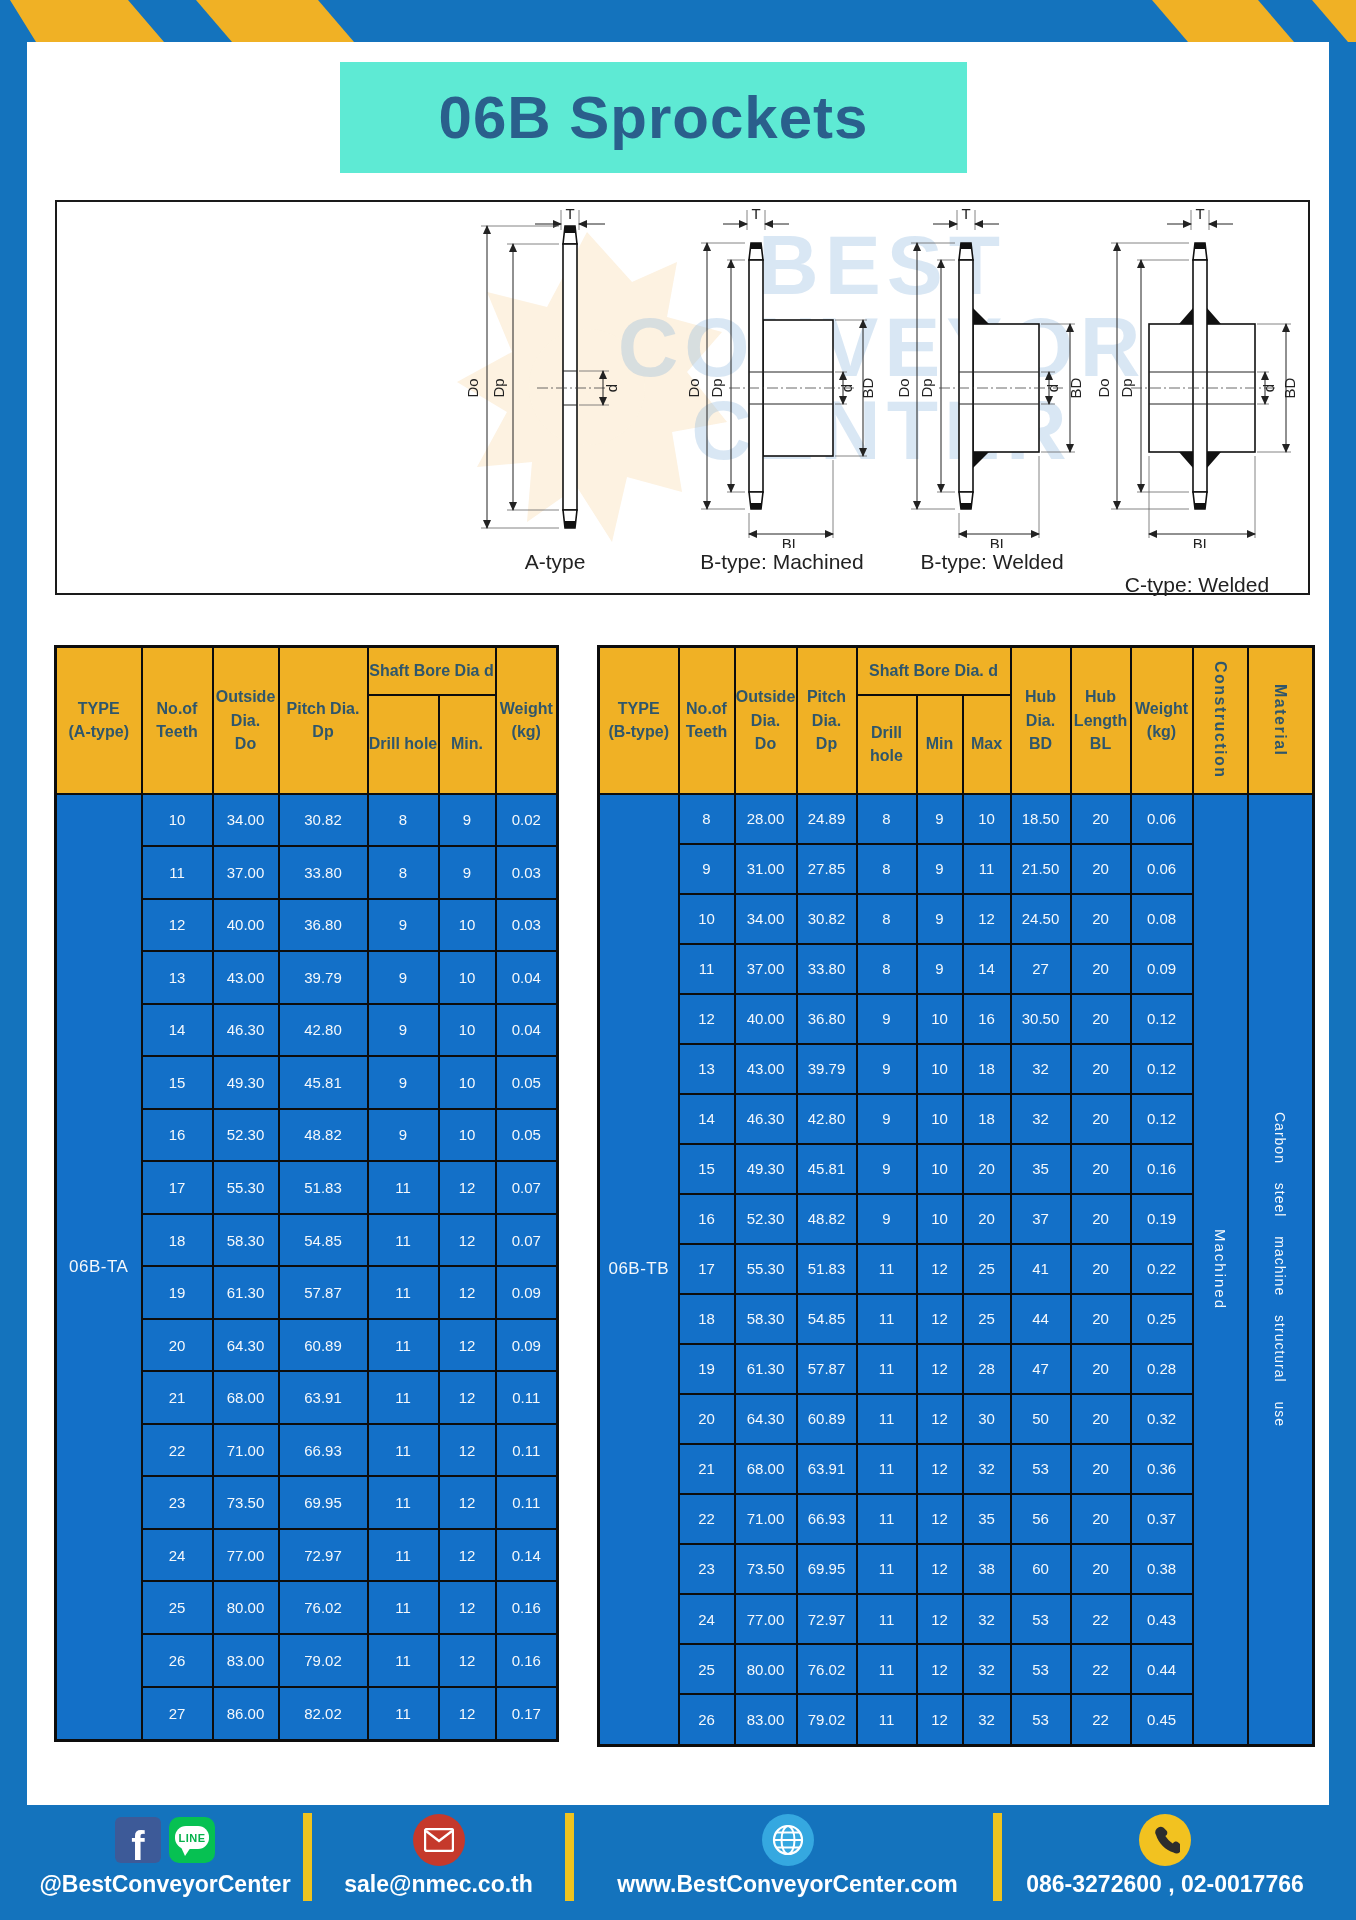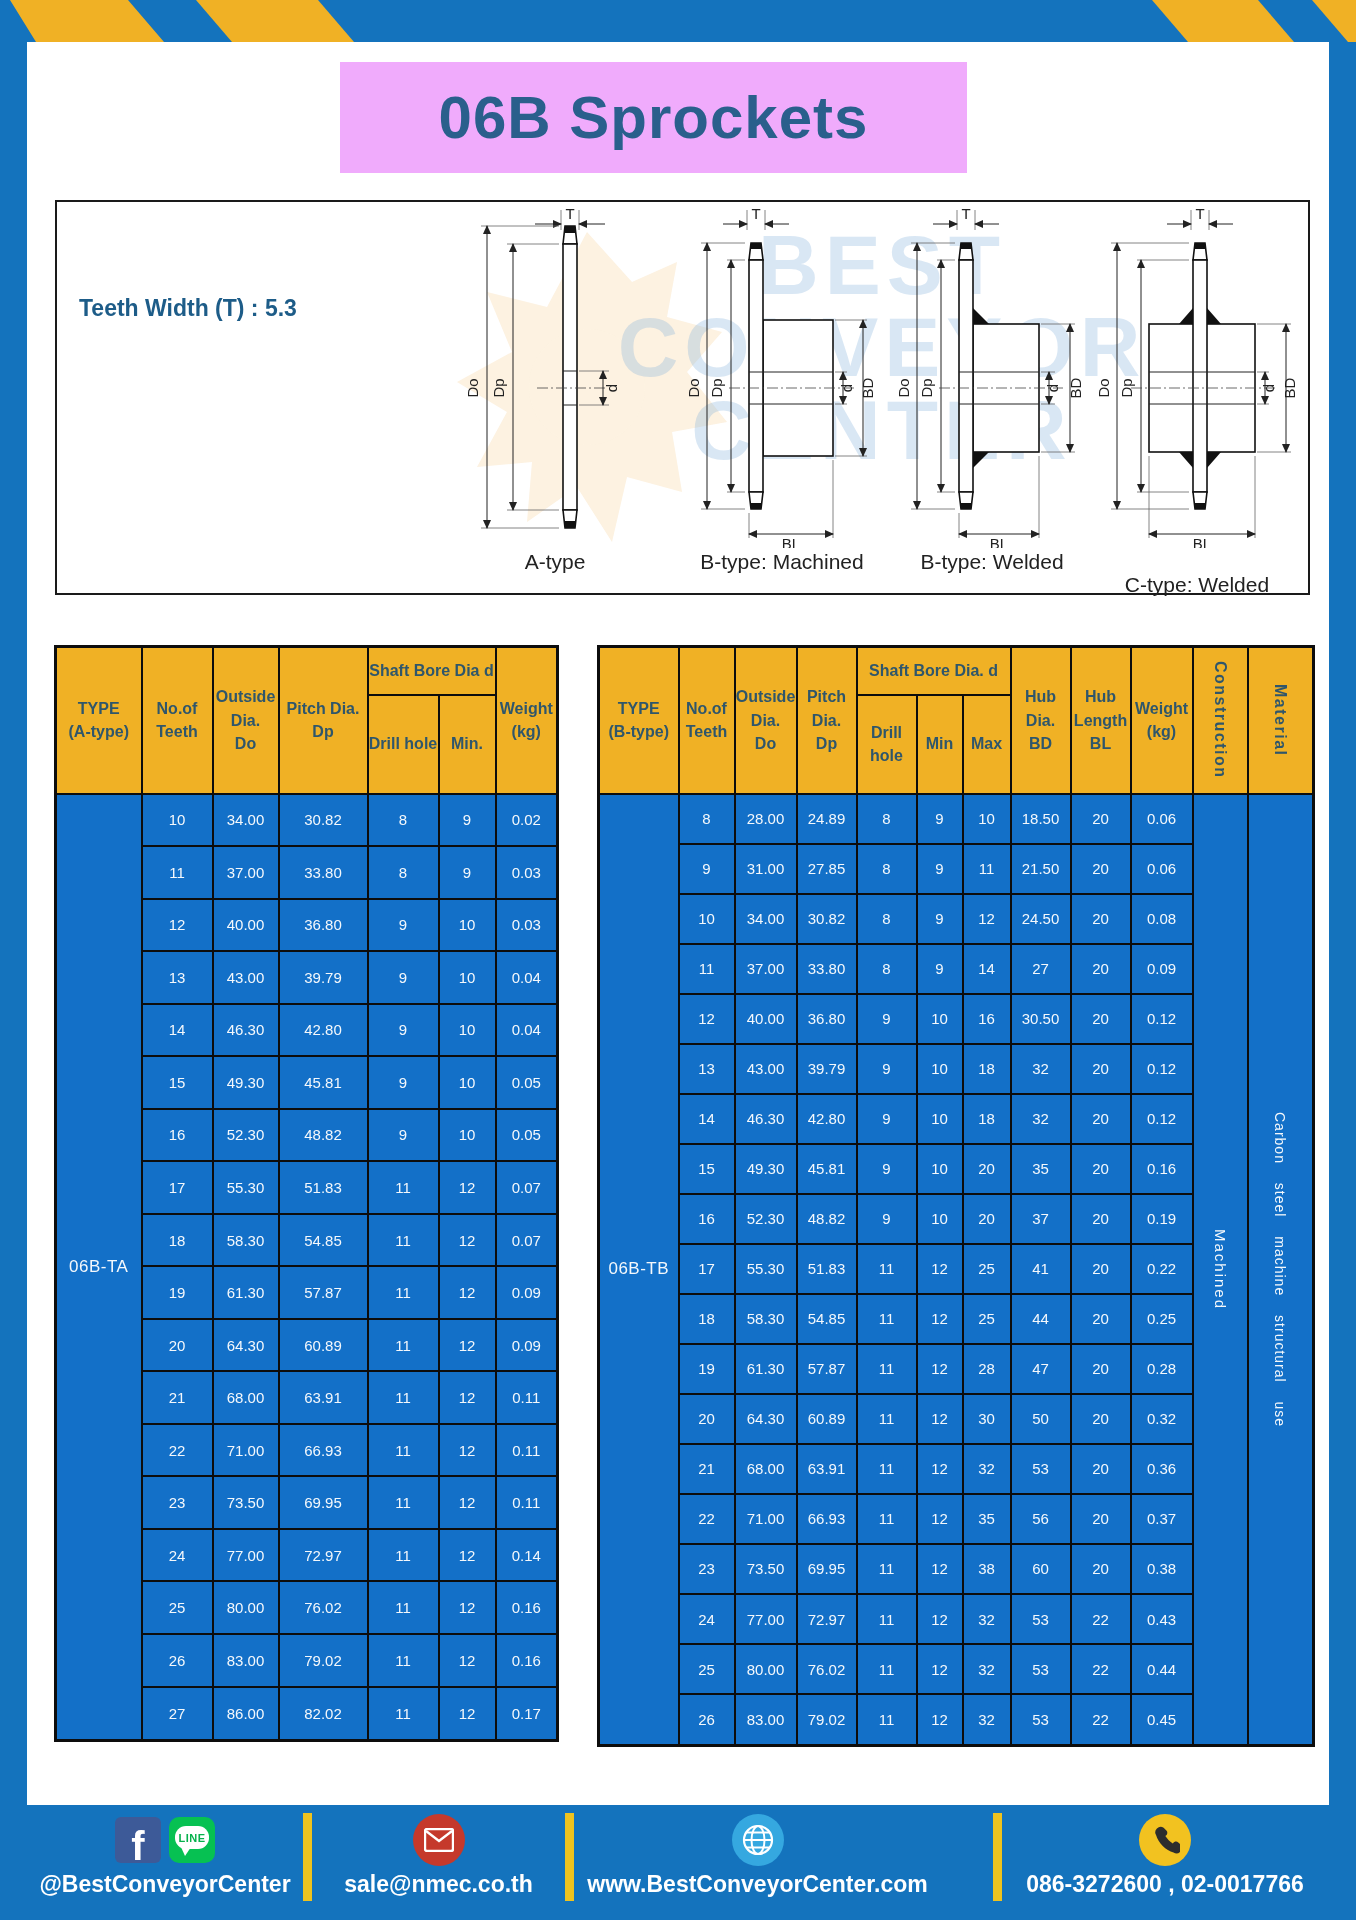--- a/index.html
+++ b/index.html
@@ -6,21 +6,21 @@
   body{width:1356px;height:1920px;position:relative;background:#ffffff;
        font-family:"Liberation Sans",sans-serif;overflow:hidden;}
   .abs{position:absolute;}
 
   
   .top-band{left:0;top:0;width:1356px;height:42px;background:#1473BD;}
   .side-frame{top:42px;height:1763px;width:27px;background:#1473BD;}
   .side-frame.left{left:0;} .side-frame.right{left:1329px;}
 
   
-  .title-banner{left:340px;top:62px;width:627px;height:111px;background:#f0abfc;
+  .title-banner{left:340px;top:62px;width:627px;height:111px;background:#5eead4;
     display:flex;align-items:center;justify-content:center;}
   .title-banner span{font-size:60px;font-weight:bold;color:#2A5F8C;letter-spacing:1px;}
 
   
   .diagram-panel{left:55px;top:200px;width:1255px;height:395px;background:#ffffff;
     border:2px solid #1a1a1a;box-sizing:border-box;}
   .specs{left:22px;top:88px;width:430px;}
   .specs div{font-size:23px;font-weight:bold;color:#1D5C88;line-height:36px;white-space:nowrap;}
   .wm-text{left:545px;top:22px;width:560px;font-size:84px;line-height:0.98;font-weight:bold;
     color:rgba(130,175,220,0.30);text-align:center;letter-spacing:6px;}
@@ -98,21 +98,20 @@
 
   <div class="abs wm-logo">
     <svg width="300" height="360" viewBox="0 0 300 340">
       <path d="M150 10 L195 60 L240 40 L230 95 L285 110 L250 150 L290 200 L235 210 L245 270 L190 255 L175 320 L140 265 L90 300 L95 240 L40 245 L70 190 L20 160 L75 130 L50 70 L110 85 Z" fill="#F6CD90" opacity="0.55"></path>
       <circle cx="150" cy="165" r="58" fill="#FBE7C4" opacity="0.8"></circle>
     </svg>
   </div>
   <div class="abs wm-text">BEST CONVEYOR CENTER</div>
 
   <div class="abs specs">
-    <div>Teeth Width (T)  :  5.3</div>
   </div>
 
   <svg class="abs" style="left:400px;top:6px;" width="190" height="340" viewBox="0 0 190 340">
     <line class="ext" x1="104" y1="2" x2="104" y2="22"></line>
       <line class="ext" x1="122" y1="2" x2="122" y2="22"></line>
     <line class="dim" x1="78" y1="16" x2="104" y2="16" marker-end="url(#dimarrow)"></line>
     <line class="dim" x1="122" y1="16" x2="148" y2="16" marker-start="url(#dimarrow)"></line>
     <text x="113" y="11" text-anchor="middle">T</text>
     <line class="ext" x1="24" y1="18" x2="102" y2="18"></line>
       <line class="ext" x1="24" y1="320" x2="102" y2="320"></line>
@@ -721,21 +720,21 @@
         <svg width="30" height="24" viewBox="0 0 30 24">
           <rect x="1" y="1" width="28" height="22" rx="2" fill="none" stroke="#fff" stroke-width="2.4"></rect>
           <path d="M2 3 L15 13 L28 3" fill="none" stroke="#fff" stroke-width="2.4"></path>
         </svg>
       </div>
     </div>
     <div class="flabel">sale@nmec.co.th</div>
   </div>
   <div class="fsep" style="left:565px;"></div>
 
-  <div class="fsec" style="left:548px;width:419px;">
+  <div class="fsec" style="left:578px;width:419px;">
     <div class="icons">
       <div class="circle-ic ic-globe">
         <svg width="34" height="34" viewBox="0 0 34 34">
           <circle cx="17" cy="17" r="14" fill="none" stroke="#fff" stroke-width="2.2"></circle>
           <ellipse cx="17" cy="17" rx="6.5" ry="14" fill="none" stroke="#fff" stroke-width="2"></ellipse>
           <line x1="3" y1="17" x2="31" y2="17" stroke="#fff" stroke-width="2"></line>
           <line x1="5" y1="9.5" x2="29" y2="9.5" stroke="#fff" stroke-width="2"></line>
           <line x1="5" y1="24.5" x2="29" y2="24.5" stroke="#fff" stroke-width="2"></line>
         </svg>
       </div>

